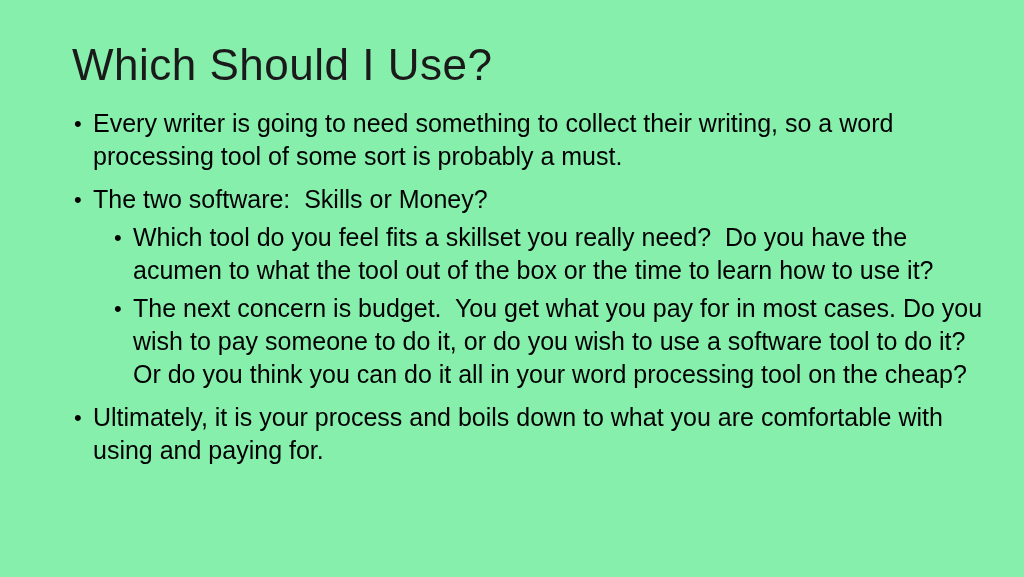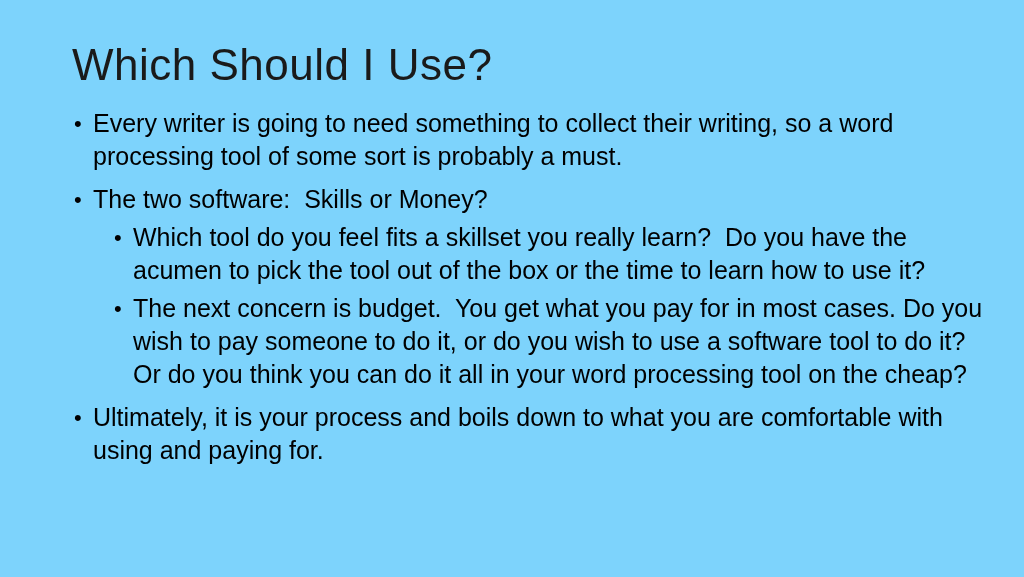--- a/index.html
+++ b/index.html
@@ -4,21 +4,21 @@
 <style>
   html, body {
     margin: 0;
     padding: 0;
     background: #ffffff;
   }
   .slide {
     position: relative;
     width: 1024px;
     height: 577px;
-    background: #7dd3fc;
+    background: #86efac;
     overflow: hidden;
     box-sizing: border-box;
     padding: 40px 36px 0 74px;
     font-family: "Liberation Sans", sans-serif;
     color: #000000;
   }
   .slide-title {
     margin: 0 0 16px -2px;
     font-size: 44px;
     font-weight: 300;
@@ -64,21 +64,21 @@
       <span class="text">Every writer is going to need something to collect their writing, so a word processing tool of some sort is probably a must.</span>
     </div>
 
     <div class="bullet level-1">
       <span class="marker">•</span>
       <span class="text">The two software:  Skills or Money?</span>
     </div>
 
     <div class="bullet level-2">
       <span class="marker">•</span>
-      <span class="text">Which tool do you feel fits a skillset you really learn?  Do you have the acumen to pick the tool out of the box or the time to learn how to use it?</span>
+      <span class="text">Which tool do you feel fits a skillset you really need?  Do you have the acumen to what the tool out of the box or the time to learn how to use it?</span>
     </div>
 
     <div class="bullet level-2">
       <span class="marker">•</span>
       <span class="text">The next concern is budget.  You get what you pay for in most cases. Do you wish to pay someone to do it, or do you wish to use a software tool to do it?  Or do you think you can do it all in your word processing tool on the cheap?</span>
     </div>
 
     <div class="bullet level-1">
       <span class="marker">•</span>
       <span class="text">Ultimately, it is your process and boils down to what you are comfortable with using and paying for.</span>

